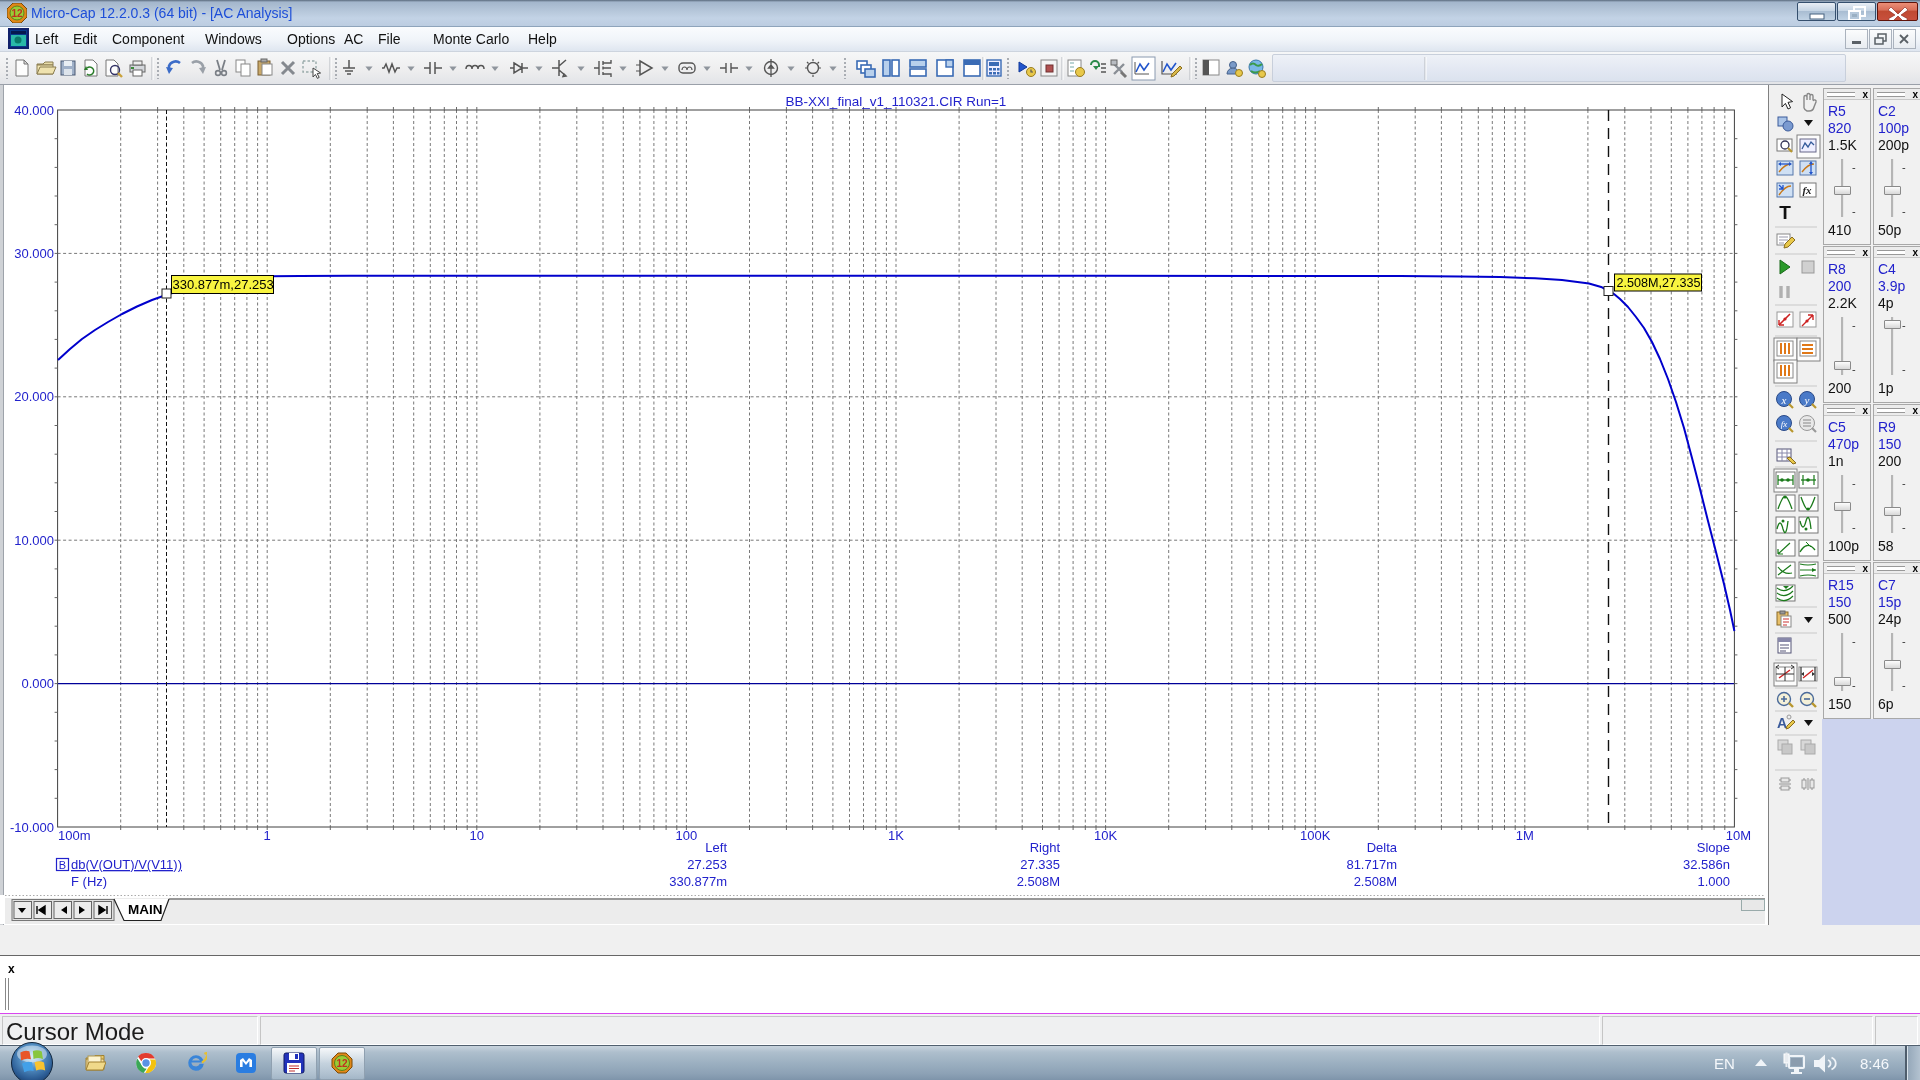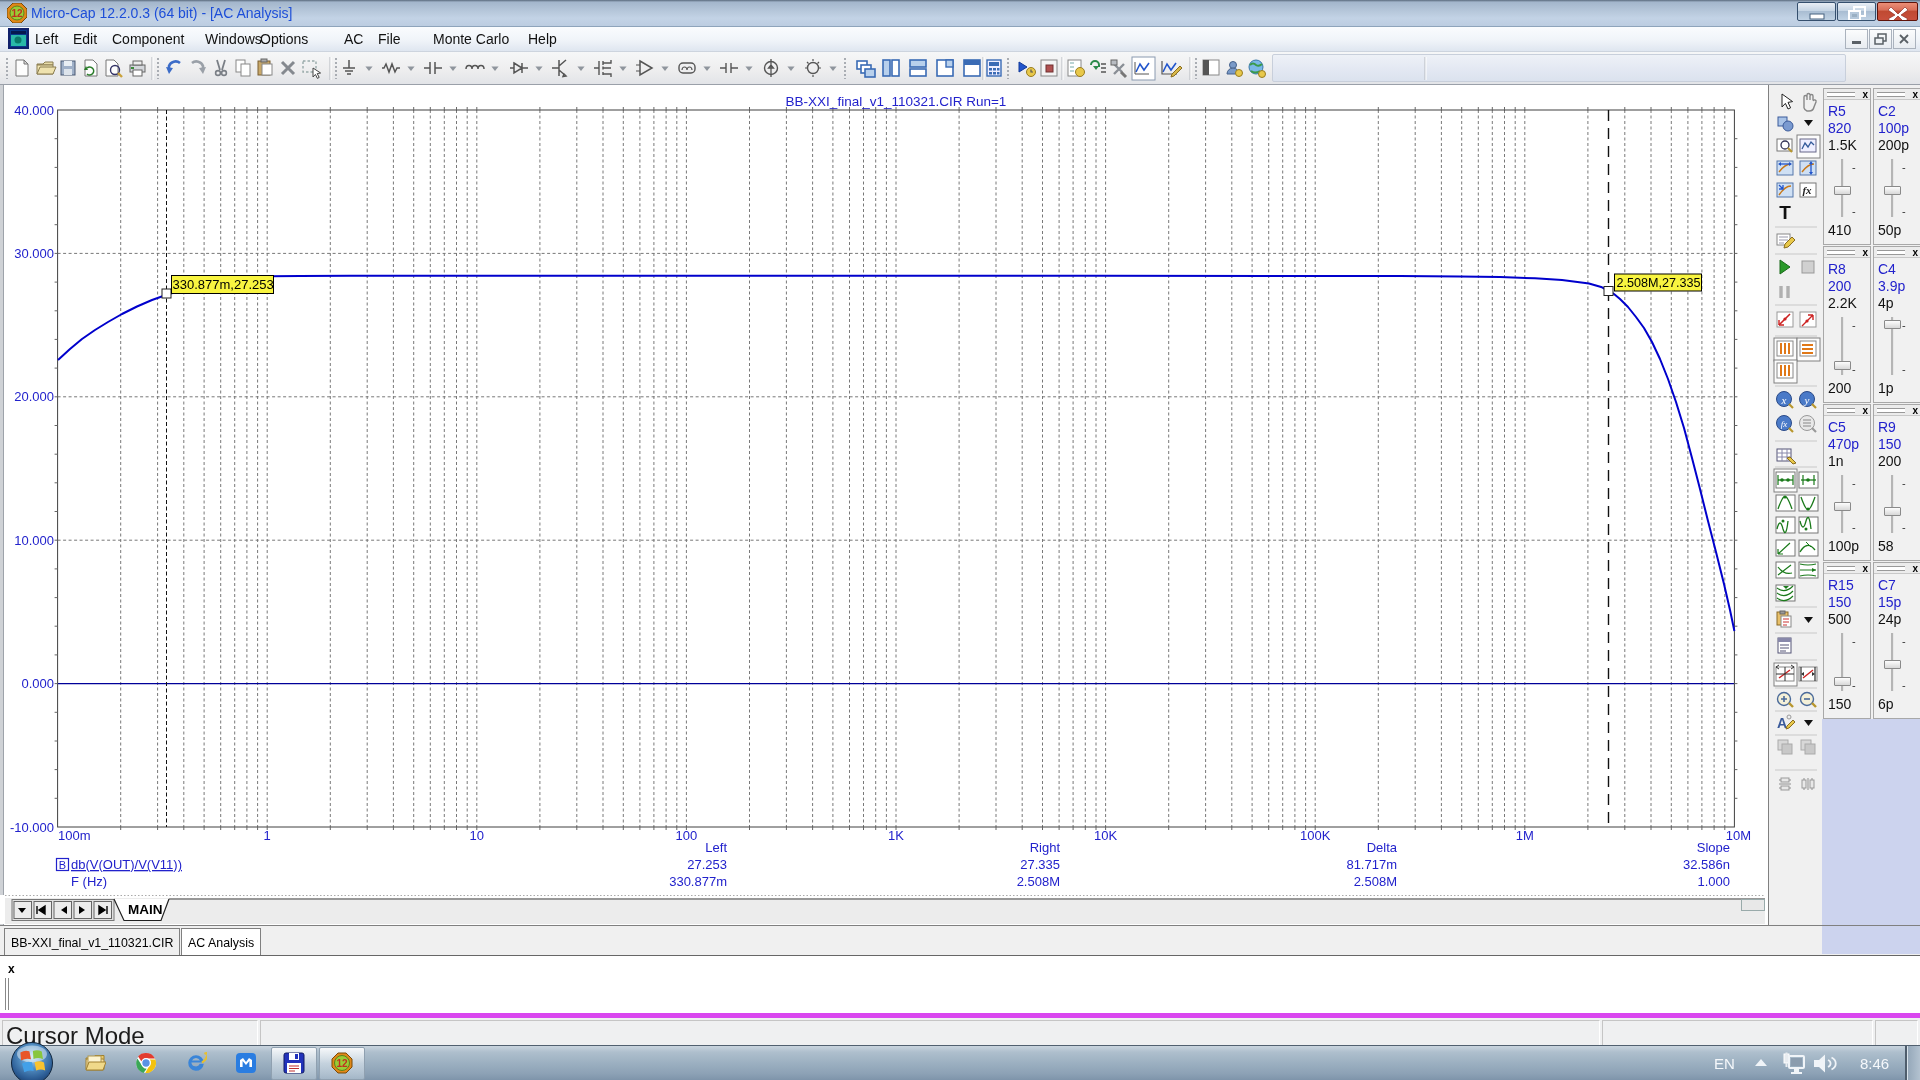--- a/index.html
+++ b/index.html
@@ -51,21 +51,21 @@
 .spanel .track { position:absolute; left:17px; top:70px; width:3px; height:58px; background:#b5b5b5; border-right:1px solid #e8e8e8; }
 .spanel .dash1 { position:absolute; left:28px; top:72px; color:#333; font-size:11px;}
 .spanel .dash2 { position:absolute; left:28px; top:116px; color:#333; font-size:11px;}
 .spanel .thumb { position:absolute; left:10px; width:17px; height:9px; background:linear-gradient(180deg,#fdfdfd,#d8d8d8); border:1px solid #8a8a8a; border-radius:1px; }
 
 #docstrip { left:0; top:925px; width:1920px; height:30px; background:#f0f0f0; border-top:1px solid #808080; }
 .doctab { position:absolute; top:2px; height:28px; border:1px solid #808080; font-size:12.4px; color:#000; padding:7px 6px 0 6px; white-space:nowrap; }
 #doctab1 { left:4px; background:#f0f0f0; }
 #doctab2 { left:181px; background:#ffffff; border-bottom:1px solid #fff; height:29px; }
 #textpane { left:0; top:955px; width:1920px; height:58px; background:#ffffff; border-top:1px solid #666; }
-#statusbar { left:0; top:1013px; width:1920px; height:33px; background:#eff0f1; border-top:5px solid #d946ef; }
+#statusbar { left:0; top:1013px; width:1920px; height:33px; background:#eff0f1; border-top:1px solid #d946ef; }
 #statusbar .cell { position:absolute; top:2px; height:29px; border:1px solid; border-color:#c5c5c5 #ffffff #ffffff #c5c5c5; }
 #cursormode { position:absolute; left:6px; top:4px; font-size:24px; color:#1c1c1c; }
 
 #taskbar { left:0; top:1045px; width:1920px; height:35px;
   background:linear-gradient(180deg,#c9d4de 0%,#aebfcd 18%,#9cb0c1 50%,#8ca1b5 82%,#7e94aa 100%);
   border-top:1px solid #51606f; }
 .tbbtn { position:absolute; top:1px; width:46px; height:33px; border:1px solid #8fa0b0; border-radius:2px;
   background:linear-gradient(180deg,rgba(255,255,255,0.85),rgba(230,238,245,0.55) 50%,rgba(205,220,232,0.45)); }
 #showdesk { position:absolute; left:1905px; top:0px; width:15px; height:35px; background:linear-gradient(90deg,#93a6b8,#b3c2d0); border-left:2px solid #4e5d6c; box-shadow:inset 1px 0 0 #d8e2ea; }
 .traytxt { position:absolute; color:#f5f8fb; font-size:15px; }
@@ -104,21 +104,21 @@
         <rect x="0" y="0" width="21" height="21" fill="#10206a"></rect>
         <rect x="2" y="2" width="17" height="17" fill="#083a8c"></rect>
         <rect x="3" y="7" width="15" height="11" fill="#2ab8a8"></rect>
         <rect x="3" y="3" width="15" height="3" fill="#061a50"></rect>
         <circle cx="10" cy="12" r="3.5" fill="#0a7a6a"></circle>
       </svg>
     <span class="mitem" style="left:35px">Left</span>
     <span class="mitem" style="left:73px">Edit</span>
     <span class="mitem" style="left:112px">Component</span>
     <span class="mitem" style="left:205px">Windows</span>
-    <span class="mitem" style="left:260px">Options</span>
+    <span class="mitem" style="left:287px">Options</span>
     <span class="mitem" style="left:344px">AC</span>
     <span class="mitem" style="left:378px">File</span>
     <span class="mitem" style="left:433px">Monte Carlo</span>
     <span class="mitem" style="left:528px">Help</span>
     <div class="mdibtn" style="left:1845px"><svg width="21" height="18">
           <rect x="6" y="11" width="9" height="3" fill="#5a6066"></rect>
         </svg></div>
     <div class="mdibtn" style="left:1869px"><svg width="21" height="18">
           <rect x="8" y="4" width="8" height="7" fill="none" stroke="#5a6066" stroke-width="1.5"></rect>
           <rect x="5" y="8" width="8" height="6" fill="#eef1f4" stroke="#5a6066" stroke-width="1.5"></rect>
@@ -830,25 +830,20 @@
 <div class="track"></div>
           <div class="dash1">-</div>
           <div class="dash2">-</div>
 <div class="thumb" style="top:97px"></div>
 <div class="mn">6p</div>
         </div>
       </div>
     <div id="lavender"></div>
   </div>
 
-  <div class="abs" id="docstrip">
-      <div style="position:absolute;left:1822px;top:0px;width:98px;height:28px;background:#ccd3ee"></div>
-    <div class="doctab" id="doctab1">BB-XXI_final_v1_110321.CIR</div>
-    <div class="doctab" id="doctab2">AC Analysis</div>
-  </div>
 
   <div class="abs" id="textpane">
     <div class="abs" style="left:8px;top:6px;font-size:12px;font-weight:bold;color:#000">x</div>
     <div class="abs" style="left:5px;top:22px;width:4px;height:32px;border-left:1px solid #888;border-right:1px solid #888"></div>
   </div>
 
   <div class="abs" id="statusbar">
     <div class="cell" style="left:2px;width:256px"></div>
     <div class="cell" style="left:260px;width:1340px"></div>
     <div class="cell" style="left:1602px;width:271px"></div>

